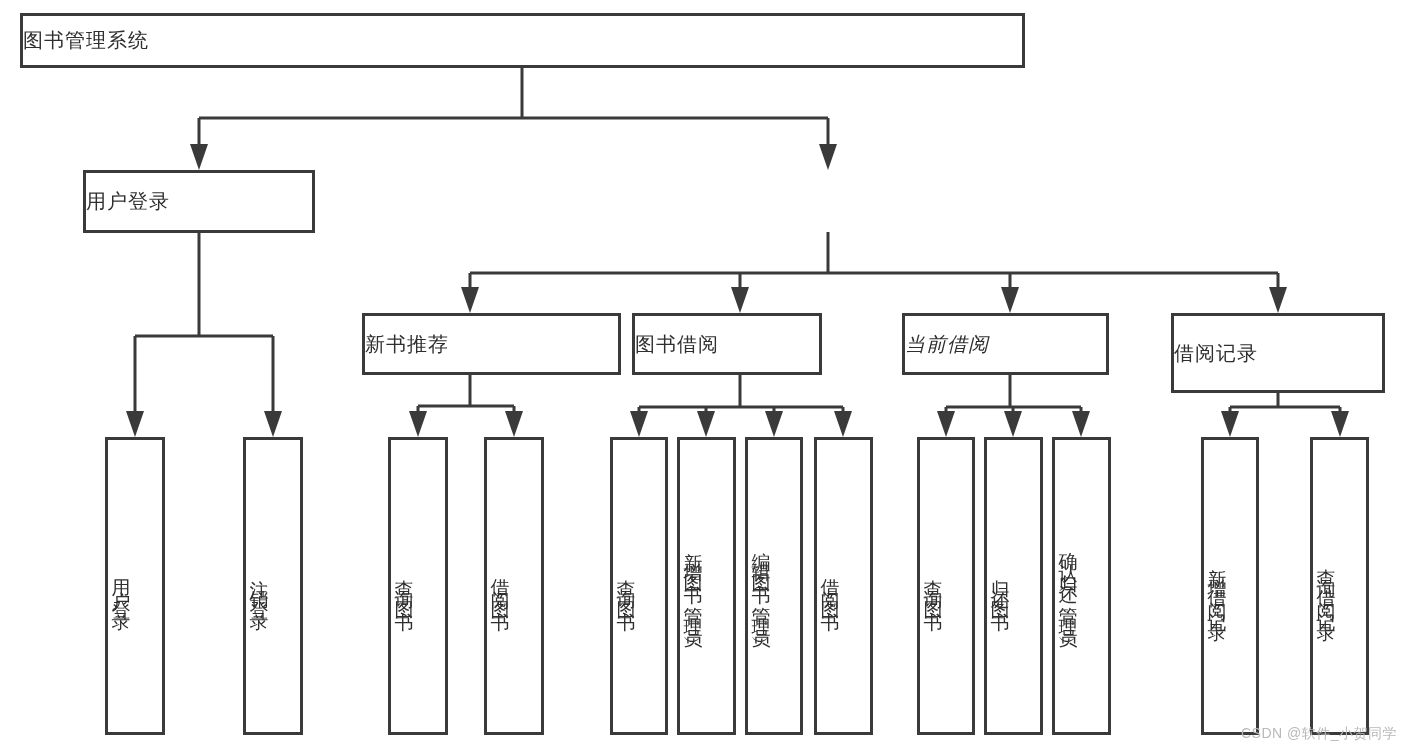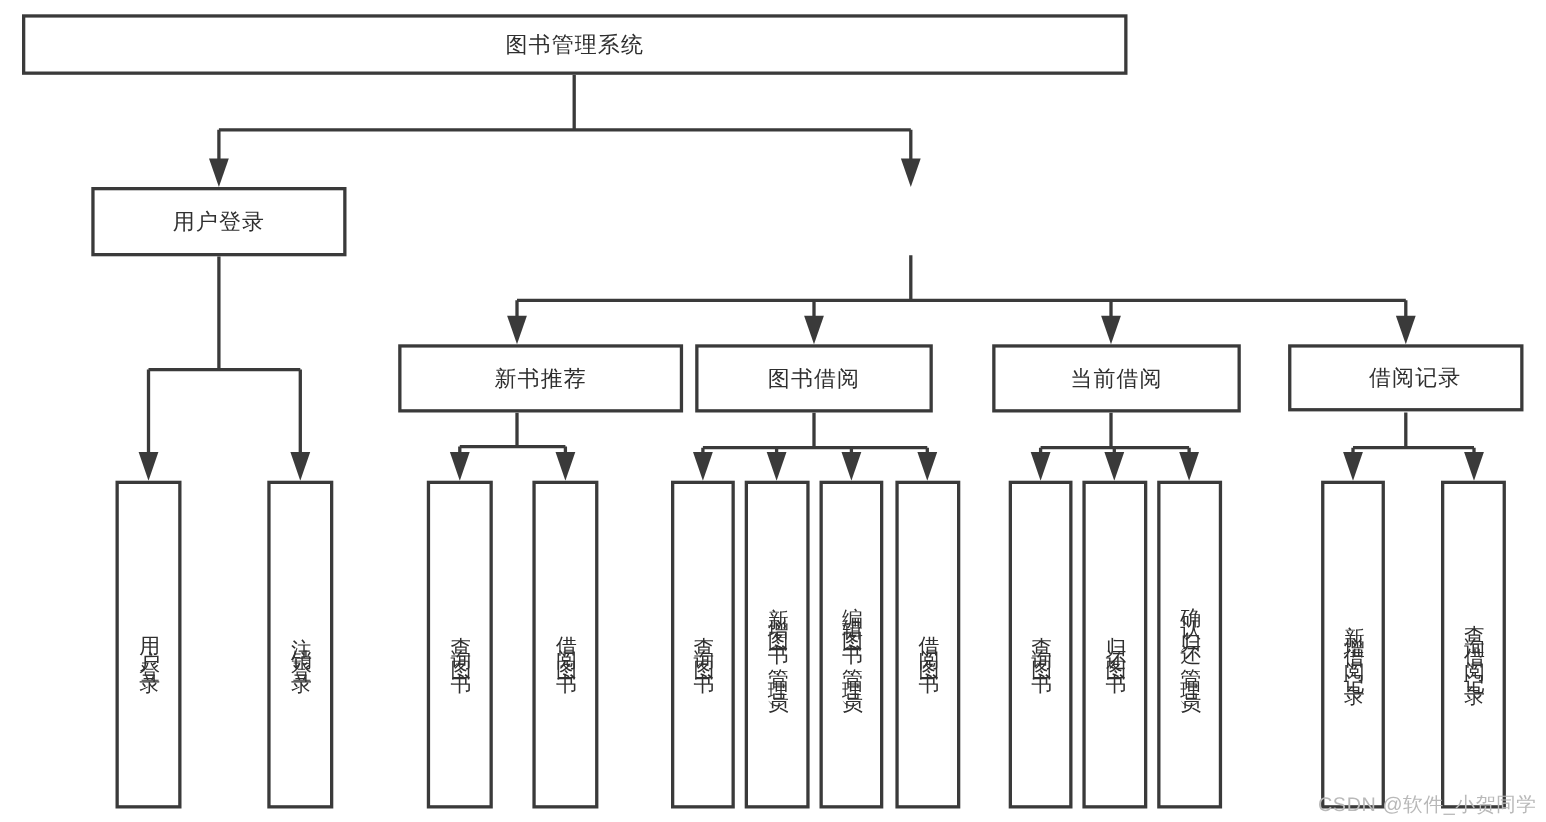--- a/index.html
+++ b/index.html
@@ -16,40 +16,39 @@
     left: 0; top: 0;
     width: 1405px; height: 747px;
   }
   .node {
     position: absolute;
     background: #ffffff;
     border: 3px solid #3a3a3a;
     box-sizing: border-box;
     display: flex;
     align-items: center;
-    justify-content: center;
   }
   .node .lbl {
     font-size: 20px;
     color: #2f2f2f;
     letter-spacing: 1px;
     white-space: nowrap;
   }
   .leaf .lbl {
     writing-mode: vertical-rl;
     text-orientation: mixed;
     font-size: 19px;
     letter-spacing: 11px;
     white-space: normal;
   }
   .watermark {
     position: absolute;
     right: 8px;
     bottom: 4px;
-    font-size: 18px;
+    font-size: 14px;
     color: #b9b9b9;
     letter-spacing: 0.5px;
     z-index: 5;
     text-align: right;
   }
 </style>
 </head>
 <body>
 
 <div id="canvas">
@@ -91,27 +90,27 @@
     <span class="lbl">图书管理系统</span>
   </div>
 
   <div class="node" style="left:83px; top:170px; width:232px; height:63px;">
     <span class="lbl">用户登录</span>
   </div>
 
   <div class="node" style="left:362px; top:313px; width:259px; height:62px;">
     <span class="lbl">新书推荐</span>
   </div>
-  <div class="node" style="left:632px; top:313px; width:216px; height:62px;">
+  <div class="node" style="left:632px; top:313px; width:190px; height:62px;">
     <span class="lbl">图书借阅</span>
   </div>
-  <div class="node" style="left:902px; top:313px; width:226px; height:62px;">
+  <div class="node" style="left:902px; top:313px; width:207px; height:62px;font-style:italic;">
     <span class="lbl">当前借阅</span>
   </div>
-  <div class="node" style="left:1171px; top:313px; width:214px; height:61px;padding-left:17px;">
+  <div class="node" style="left:1171px; top:313px; width:214px; height:80px;">
     <span class="lbl">借阅记录</span>
   </div>
 
   <div class="node leaf" style="left:105px; top:437px; width:60px; height:298px;">
     <span class="lbl">用户登录</span>
   </div>
   <div class="node leaf" style="left:243px; top:437px; width:60px; height:298px;">
     <span class="lbl">注销登录</span>
   </div>
 

